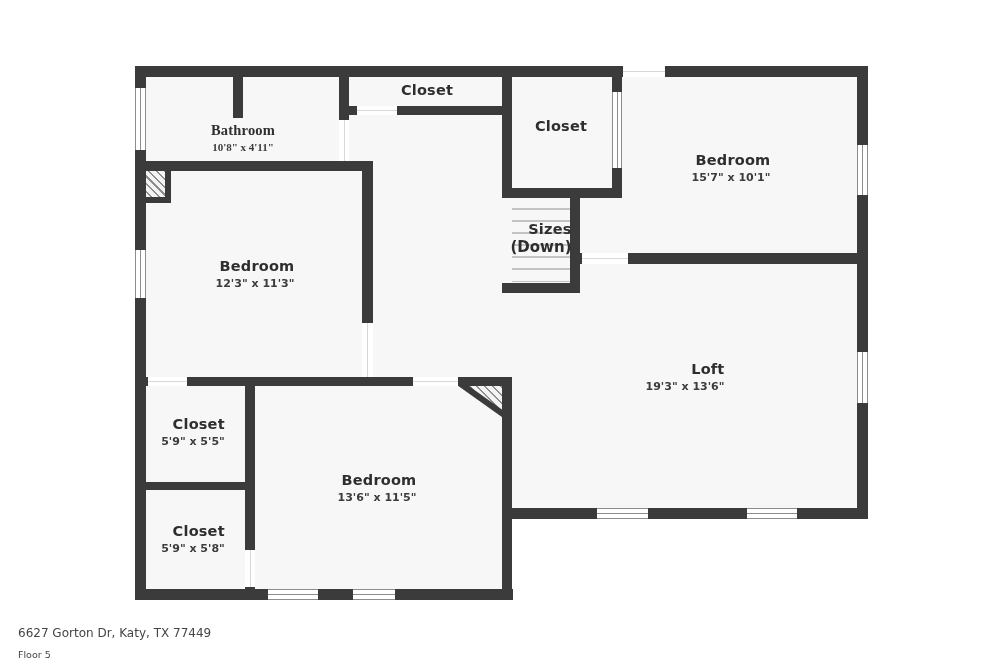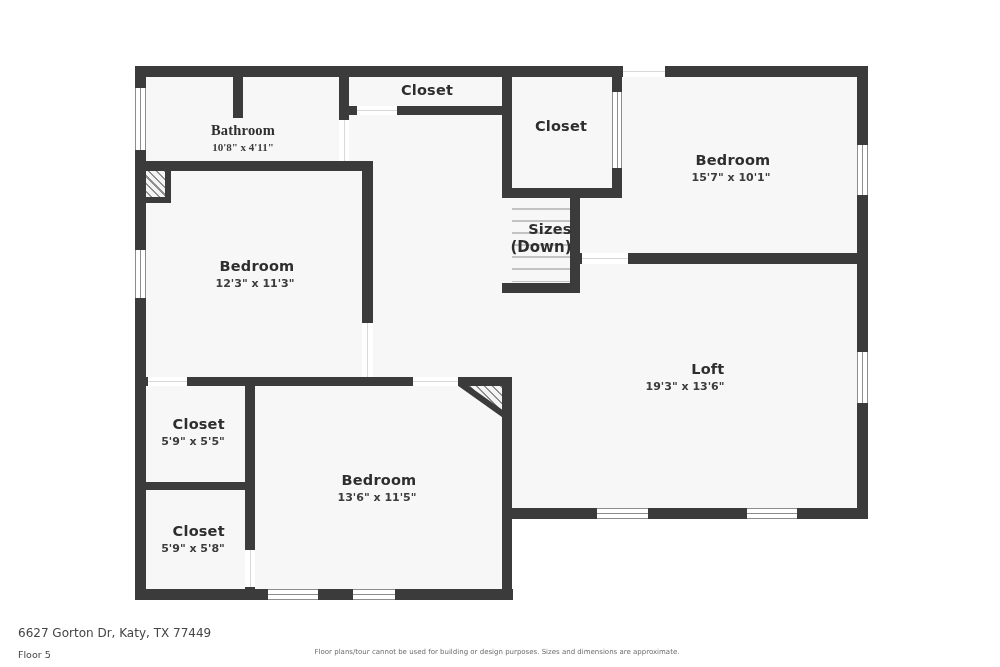--- a/index.html
+++ b/index.html
@@ -134,15 +134,14 @@
     <div class="room-name">Closet</div>
     <div class="room-dims">5'9" x 5'8"</div>
   </div>
   <div class="room-label" style="left:377px; top:472px;">
     <div class="room-name">Bedroom</div>
     <div class="room-dims">13'6" x 11'5"</div>
   </div>
 
   <div id="address" class="footer-text">6627 Gorton Dr, Katy, TX 77449</div>
   <div id="floor-num" class="footer-text">Floor 5</div>
-  <div id="disclaimer" class="footer-text">Floor plans/tour cannot be used for building or design purposes. Sizes and dimensions are approximate.</div>
 
 </div>
 
 </body></html>

